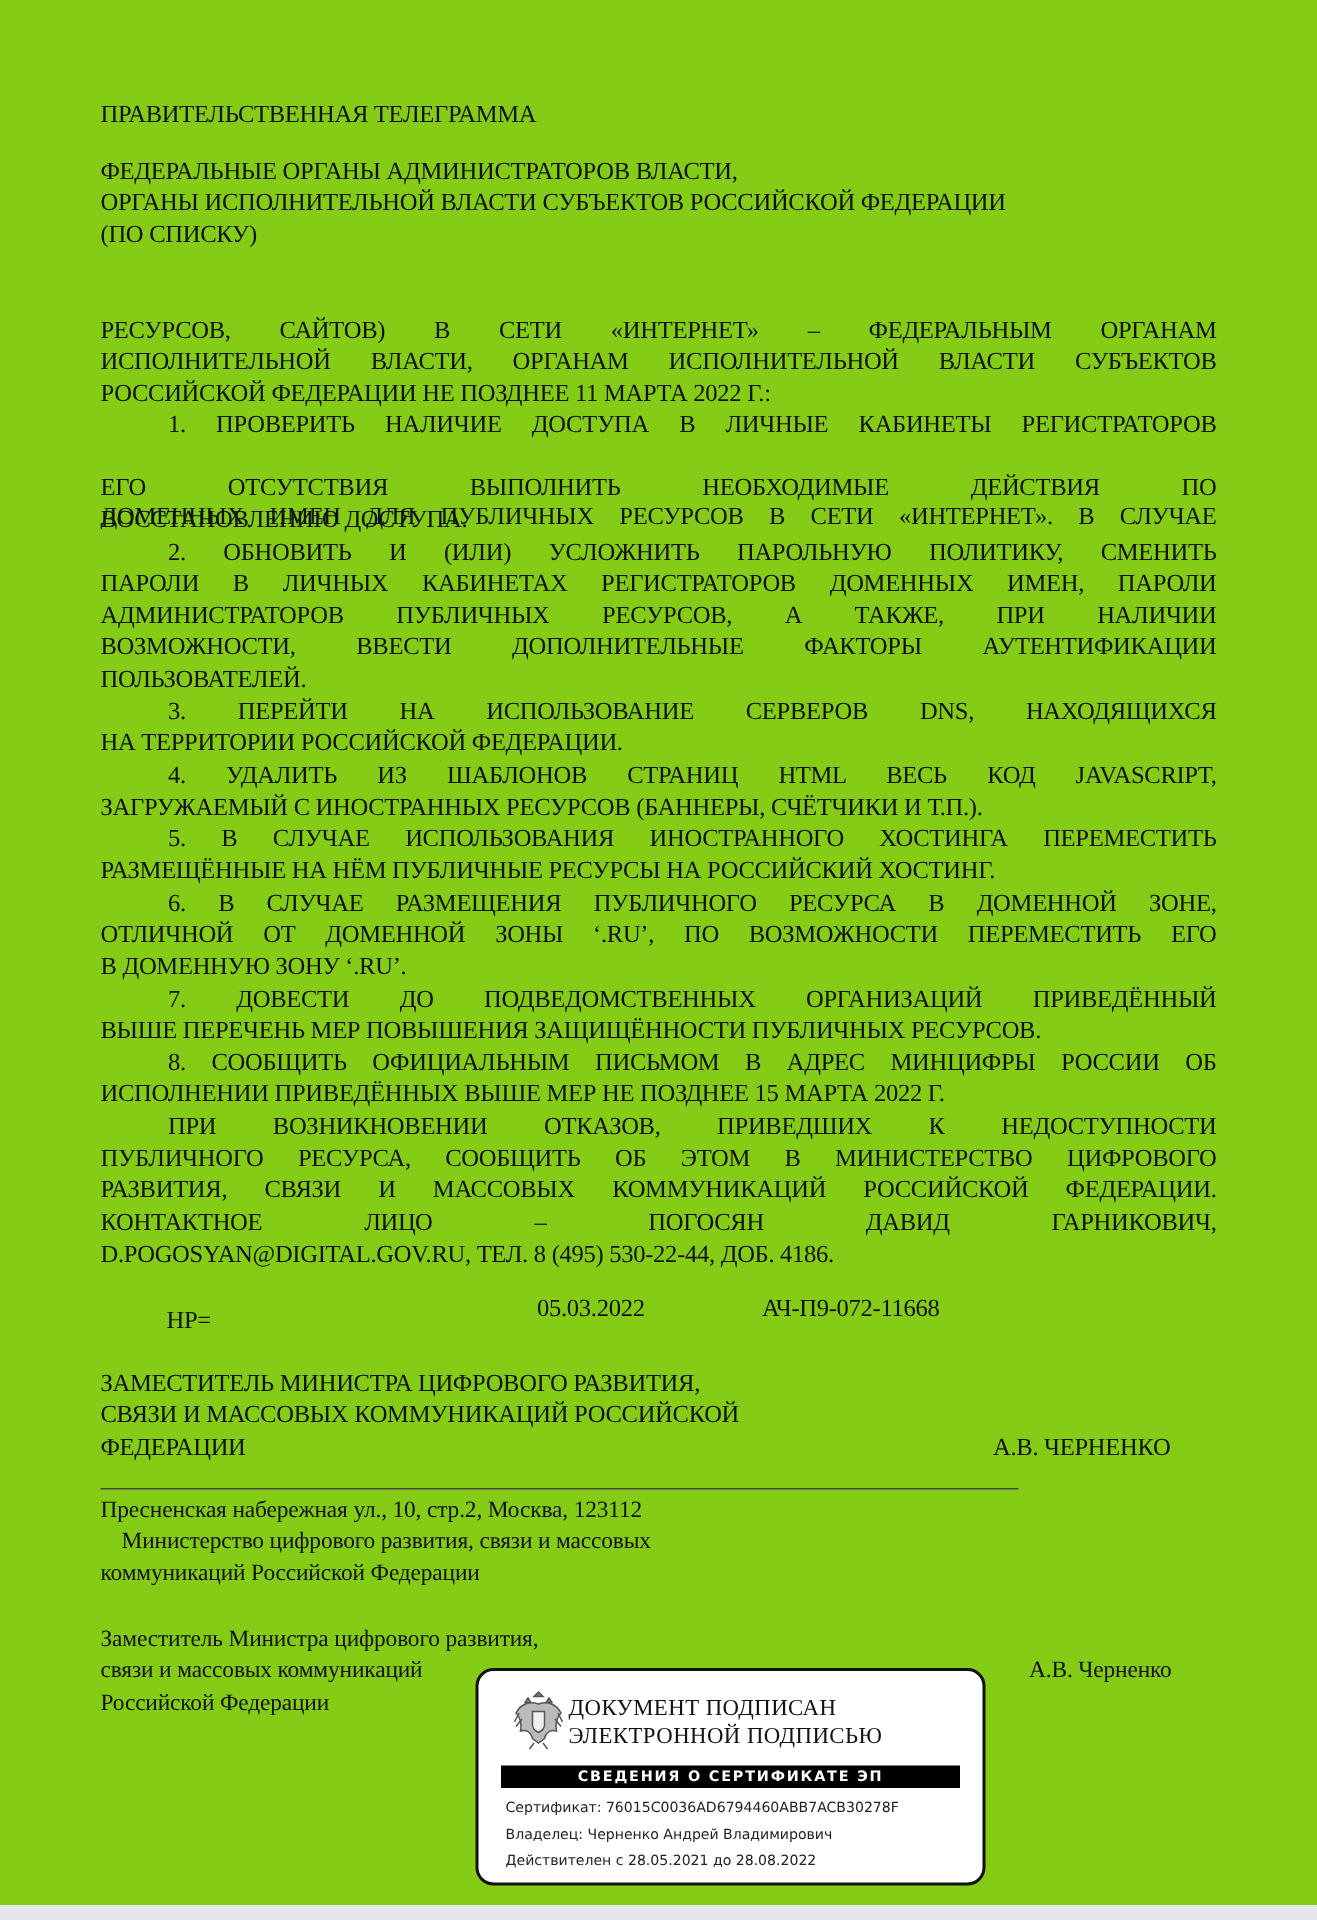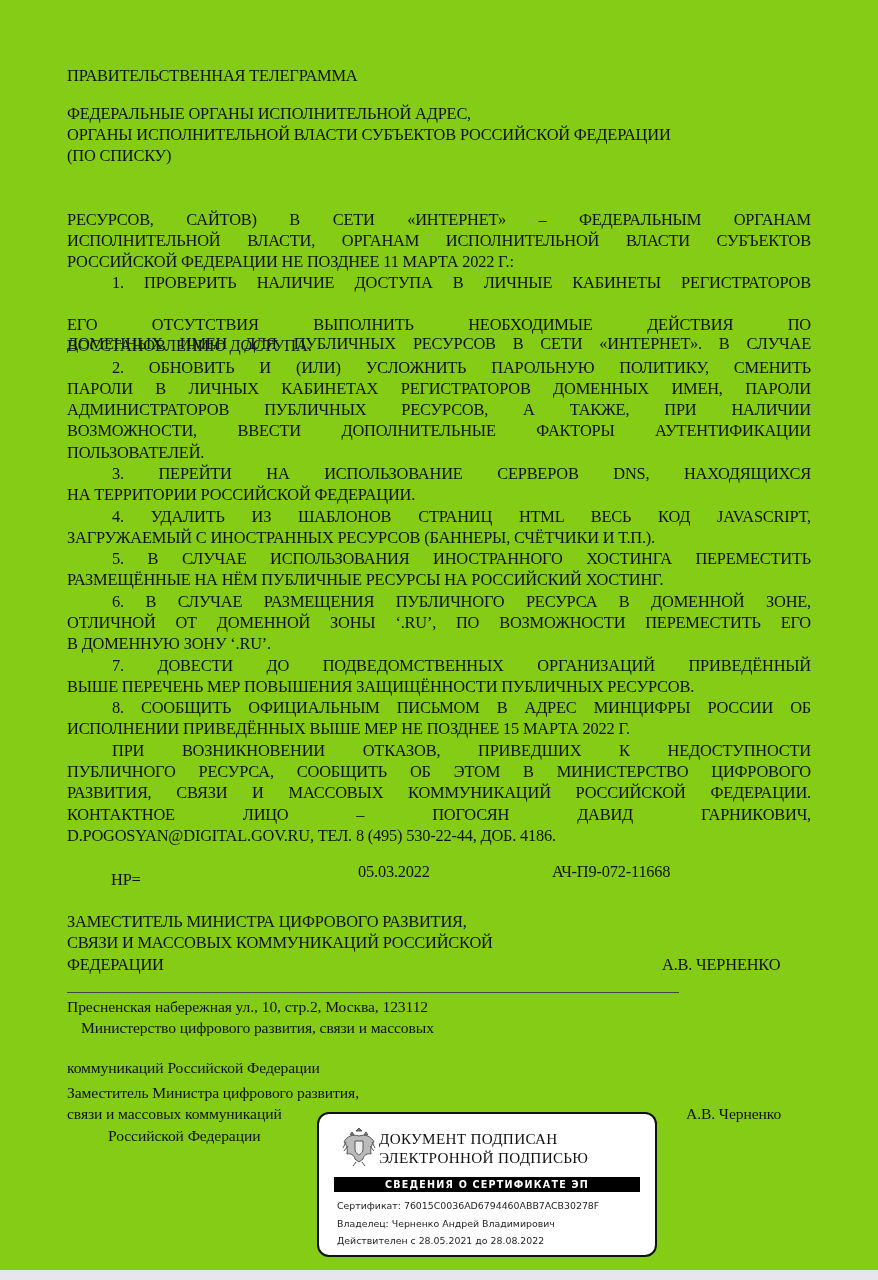--- a/index.html
+++ b/index.html
@@ -25,21 +25,21 @@
   .stamp .bar { position: absolute; left: 15px; top: 63px; width: 306px; height: 15px; background: #000; color: #fff; text-align: center; font-family: "DejaVu Sans", sans-serif; font-size: 9.6px; line-height: 15px; letter-spacing: 1.2px; font-weight: bold; }
   .stamp .line { position: absolute; left: 18px; font-family: "DejaVu Sans", sans-serif; font-size: 9.4px; color: #222; white-space: nowrap; }
 </style>
 </head>
 <body>
 
 <div class="page">
 
   <div class="t" style="left:67px;top:66px;">ПРАВИТЕЛЬСТВЕННАЯ ТЕЛЕГРАММА</div>
 
-  <div class="t" style="left:67px;top:104px;">ФЕДЕРАЛЬНЫЕ ОРГАНЫ ИСПОЛНИТЕЛЬНОЙ АДРЕС,</div>
+  <div class="t" style="left:67px;top:104px;">ФЕДЕРАЛЬНЫЕ ОРГАНЫ АДМИНИСТРАТОРОВ ВЛАСТИ,</div>
   <div class="t" style="left:67px;top:125px;">ОРГАНЫ ИСПОЛНИТЕЛЬНОЙ ВЛАСТИ СУБЪЕКТОВ РОССИЙСКОЙ ФЕДЕРАЦИИ</div>
   <div class="t" style="left:67px;top:146px;">(ПО СПИСКУ)</div>
 
   <div class="just" style="top:210px;">РЕСУРСОВ, САЙТОВ) В СЕТИ «ИНТЕРНЕТ» – ФЕДЕРАЛЬНЫМ ОРГАНАМ</div>
   <div class="just" style="top:231px;">ИСПОЛНИТЕЛЬНОЙ ВЛАСТИ, ОРГАНАМ ИСПОЛНИТЕЛЬНОЙ ВЛАСТИ СУБЪЕКТОВ</div>
   <div class="jl" style="top:252px;">РОССИЙСКОЙ ФЕДЕРАЦИИ НЕ ПОЗДНЕЕ 11 МАРТА 2022 Г.:</div>
 
   <div class="just ind" style="top:273px;">1. ПРОВЕРИТЬ НАЛИЧИЕ ДОСТУПА В ЛИЧНЫЕ КАБИНЕТЫ РЕГИСТРАТОРОВ</div>
   <div class="just" style="top:294px;margin-top:40px;">ДОМЕННЫХ ИМЕН ДЛЯ ПУБЛИЧНЫХ РЕСУРСОВ В СЕТИ «ИНТЕРНЕТ». В СЛУЧАЕ</div>
   <div class="just" style="top:315px;">ЕГО ОТСУТСТВИЯ ВЫПОЛНИТЬ НЕОБХОДИМЫЕ ДЕЙСТВИЯ ПО</div>
@@ -71,36 +71,36 @@
   <div class="jl" style="top:719px;">ИСПОЛНЕНИИ ПРИВЕДЁННЫХ ВЫШЕ МЕР НЕ ПОЗДНЕЕ 15 МАРТА 2022 Г.</div>
 
   <div class="just ind" style="top:741px;">ПРИ ВОЗНИКНОВЕНИИ ОТКАЗОВ, ПРИВЕДШИХ К НЕДОСТУПНОСТИ</div>
   <div class="just" style="top:762px;">ПУБЛИЧНОГО РЕСУРСА, СООБЩИТЬ ОБ ЭТОМ В МИНИСТЕРСТВО ЦИФРОВОГО</div>
   <div class="just" style="top:783px;">РАЗВИТИЯ, СВЯЗИ И МАССОВЫХ КОММУНИКАЦИЙ РОССИЙСКОЙ ФЕДЕРАЦИИ.</div>
   <div class="just" style="top:805px;">КОНТАКТНОЕ ЛИЦО – ПОГОСЯН ДАВИД ГАРНИКОВИЧ,</div>
   <div class="jl" style="top:826px;">D.POGOSYAN@DIGITAL.GOV.RU, ТЕЛ. 8 (495) 530-22-44, ДОБ. 4186.</div>
 
   <div class="t" style="left:111px;top:870px;">НР=</div>
   <div class="t" style="left:358px;top:862px;">05.03.2022</div>
-  <div class="t" style="left:508px;top:862px;margin-left:44px;">АЧ-П9-072-11668</div>
+  <div class="t" style="left:508px;top:862px;">АЧ-П9-072-11668</div>
 
   <div class="t" style="left:67px;top:912px;">ЗАМЕСТИТЕЛЬ МИНИСТРА ЦИФРОВОГО РАЗВИТИЯ,</div>
   <div class="t" style="left:67px;top:933px;">СВЯЗИ И МАССОВЫХ КОММУНИКАЦИЙ РОССИЙСКОЙ</div>
   <div class="t" style="left:67px;top:955px;">ФЕДЕРАЦИИ</div>
   <div class="t" style="left:662px;top:955px;">А.В. ЧЕРНЕНКО</div>
 
   <div class="hr"></div>
 
   <div class="t small" style="left:67px;top:998px;">Пресненская набережная ул., 10, стр.2, Москва, 123112</div>
   <div class="t small" style="left:67px;top:1019px;margin-left:14px;">Министерство цифрового развития, связи и массовых</div>
-  <div class="t small" style="left:67px;top:1040px;margin-top:19px;">коммуникаций Российской Федерации</div>
+  <div class="t small" style="left:67px;top:1040px;">коммуникаций Российской Федерации</div>
 
   <div class="t small" style="left:67px;top:1084px;">Заместитель Министра цифрового развития,</div>
   <div class="t small" style="left:67px;top:1105px;">связи и массовых коммуникаций</div>
-  <div class="t small" style="left:67px;top:1127px;margin-left:41px;">Российской Федерации</div>
+  <div class="t small" style="left:67px;top:1127px;">Российской Федерации</div>
   <div class="t small" style="left:686px;top:1105px;">А.В. Черненко</div>
 
   <div class="stamp">
     <svg class="emblem" viewBox="0 0 36 44">
       <g fill="none" stroke="#555" stroke-width="1">
         <path d="M18 4 l-3 3 h6 z" fill="#777"></path>
         <path d="M11 8 l-2 3 h4 z M25 8 l-2 3 h4 z" fill="#888"></path>
         <path d="M18 12 C12 10 6 12 3 18 C5 20 7 24 6 30 C10 29 13 31 14 35 L18 38 L22 35 C23 31 26 29 30 30 C29 24 31 20 33 18 C30 12 24 10 18 12 Z" fill="#bbb"></path>
         <path d="M14 17 h8 v9 c0 3 -4 5 -4 5 c0 0 -4 -2 -4 -5 z" fill="#eee"></path>
         <path d="M5 18 l-3 6 M7 22 l-4 5 M31 18 l3 6 M29 22 l4 5"></path>

